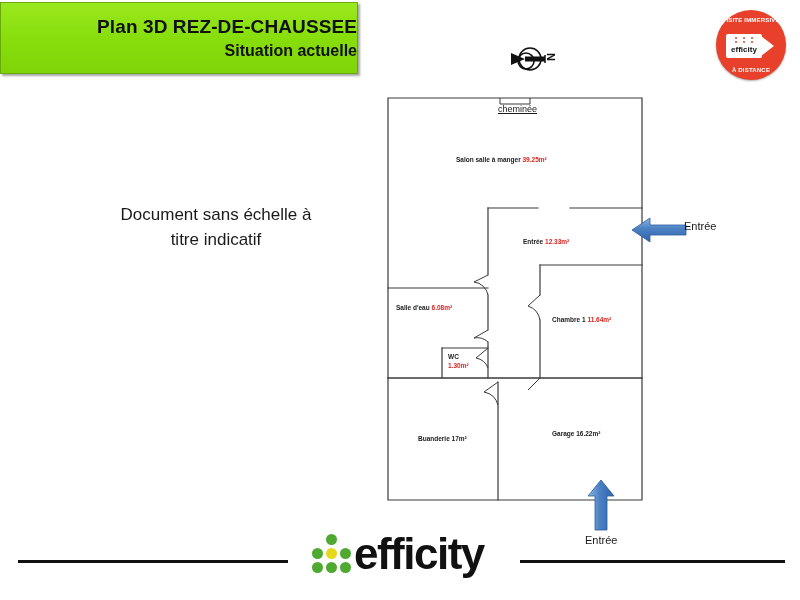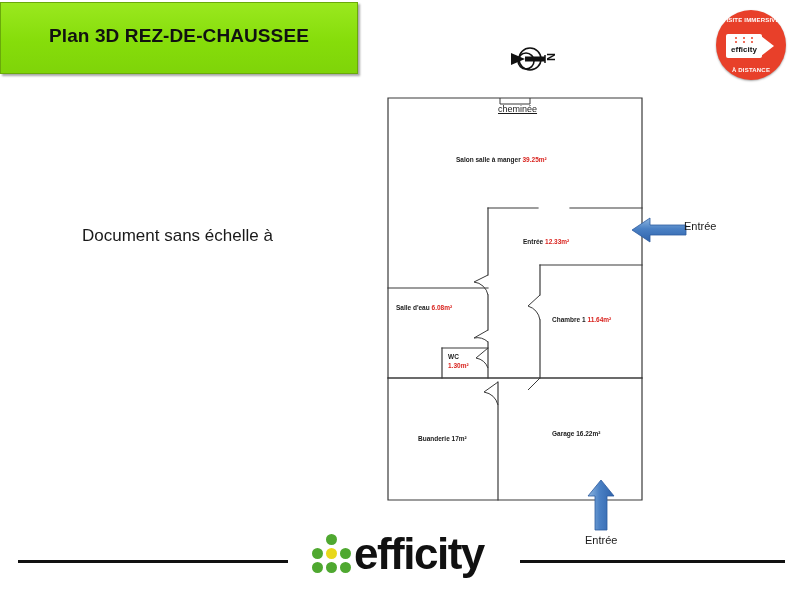--- a/index.html
+++ b/index.html
@@ -24,21 +24,21 @@
     top: 2px;
     width: 358px;
     height: 72px;
     background: #8ee011;
     background: linear-gradient(180deg, #9ae81f 0%, #86dd0a 55%, #7fd409 100%);
     border: 1px solid #6aa90a;
     box-shadow: 2px 2px 2px rgba(0,0,0,0.35);
     box-sizing: border-box;
     display: flex;
     flex-direction: column;
-    align-items: center;
+    align-items: flex-end;
     justify-content: center;
   }
   .title-banner .line1 {
     font-size: 19px;
     font-weight: bold;
     color: #111111;
     letter-spacing: 0.1px;
     margin-bottom: 4px;
   }
   .title-banner .line2 {
@@ -157,22 +157,23 @@
     font-size: 11px;
     font-weight: bold;
     color: #111111;
     transform: rotate(90deg);
   }
 
   
   .disclaimer {
     position: absolute;
     left: 82px;
-    top: 223px;
+    top: 202px;
     width: 268px;
+    text-align: center;
     font-size: 17px;
     line-height: 25px;
     color: #1a1a1a;
   }
 
   
   .floorplan {
     position: absolute;
     left: 380px;
     top: 90px;
@@ -245,20 +246,21 @@
     color: #111111;
     letter-spacing: -1.5px;
     line-height: 48px;
   }
 </style>
 </head>
 <body>
 
 <div class="title-banner">
   <div class="line1">Plan 3D REZ-DE-CHAUSSEE</div>
+  <div class="line2">Situation actuelle</div>
 </div>
 
 <div class="badge">
   <div class="badge-circle"></div>
   <div class="badge-top-text">VISITE IMMERSIVE</div>
   <div class="badge-cam">
     <div class="badge-cam-body"></div>
     <div class="badge-cam-lens"></div>
     <div class="badge-dots">
       <i></i>
@@ -279,20 +281,21 @@
     <circle cx="21" cy="19" r="8" fill="none" stroke="#111" stroke-width="1.6"></circle>
     <path d="M22 17 L40 17 L40 13 L40 21 L40 17" stroke="#111" stroke-width="1" fill="none"></path>
     <rect x="20" y="14.5" width="20" height="5" fill="#111"></rect>
     <path d="M20 17 L6 11 L6 23 Z" fill="#111"></path>
   </svg>
   <div class="letter-n">N</div>
 </div>
 
 <div class="disclaimer">
   <div>Document sans échelle à</div>
+  <div>titre indicatif</div>
 </div>
 
 <div class="floorplan">
   <svg width="300" height="420" viewBox="0 0 300 420">
     <g stroke="#3a3a3a" stroke-width="1.2" fill="none" stroke-linecap="square">
 
       <path d="M8 8 L262 8 L262 288 L8 288 Z"></path>
 
       <path d="M108 118 L158 118"></path>
       <path d="M190 118 L262 118"></path>

